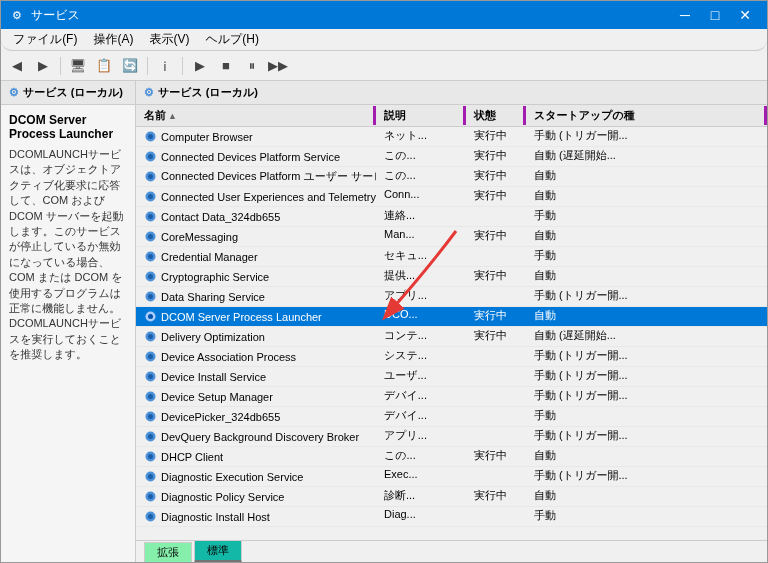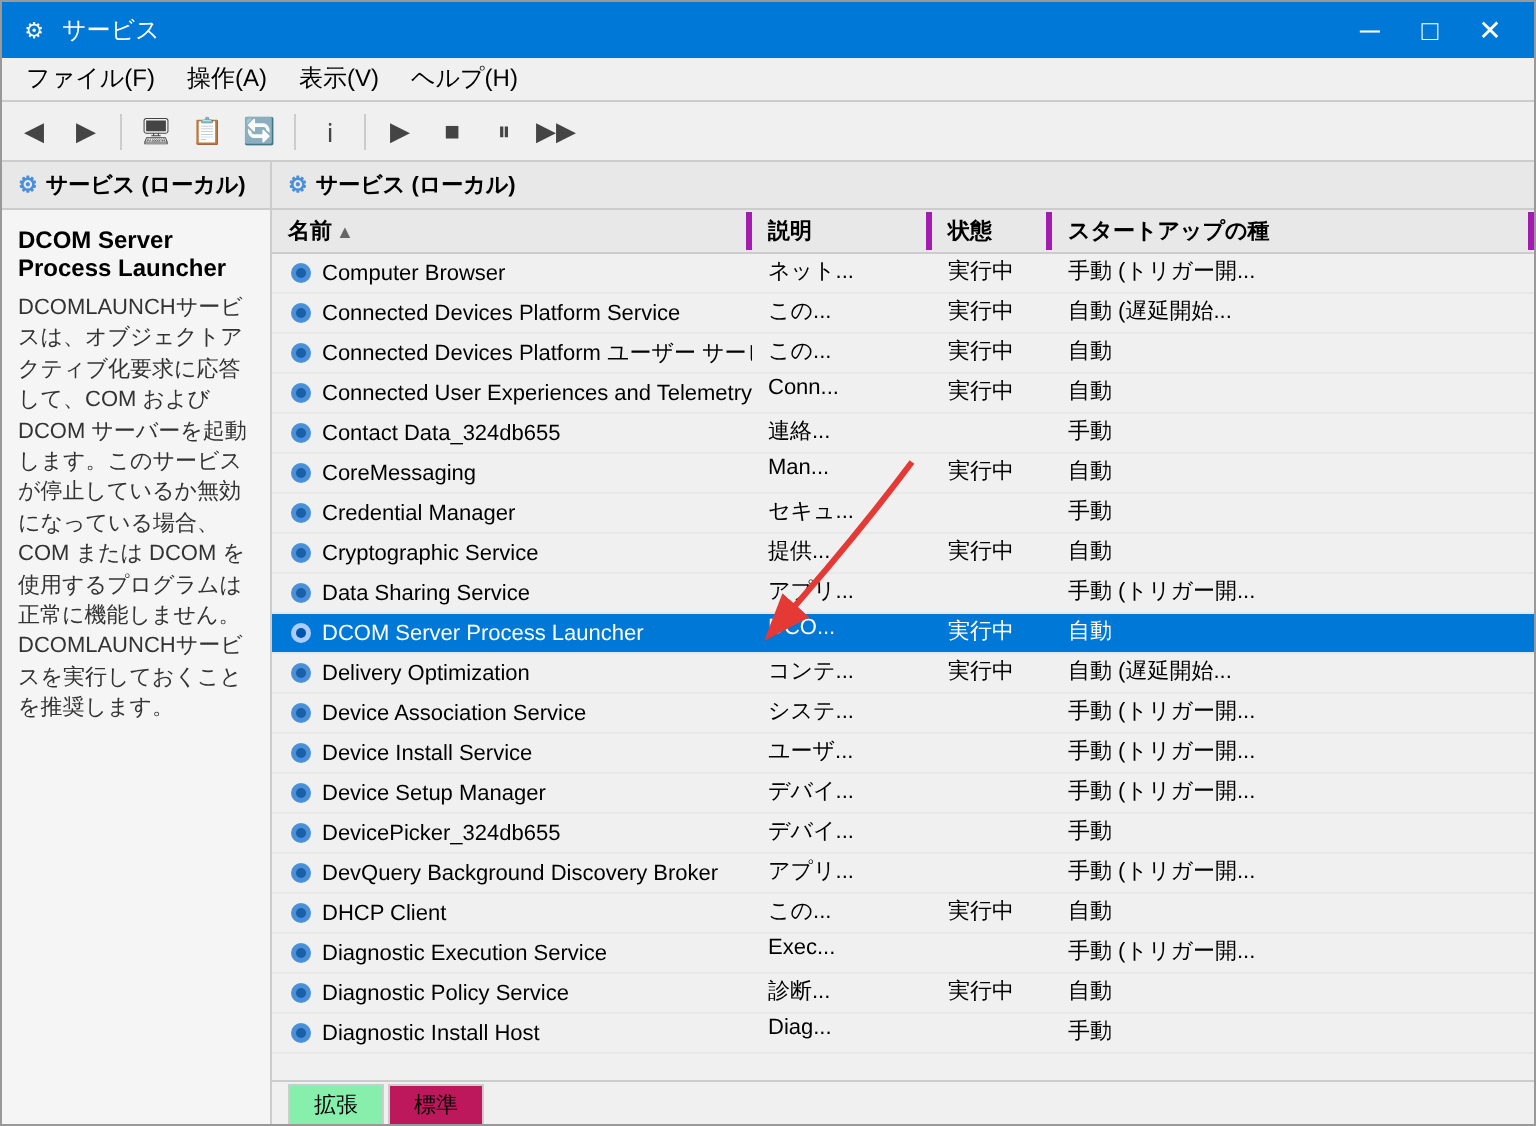--- a/index.html
+++ b/index.html
@@ -66,20 +66,21 @@
     }
 
     
     .menu-bar {
       background: #f0f0f0;
       height: 22px;
       display: flex;
       align-items: center;
       padding: 0 4px;
       border-bottom: 1px solid #ccc;
+      border-radius: 11px;
     }
 
     .menu-item {
       padding: 2px 8px;
       cursor: pointer;
       font-size: 12px;
     }
 
     
     .toolbar {
@@ -249,22 +250,22 @@
       padding: 2px 12px;
       font-size: 11px;
       cursor: pointer;
       border: 1px solid #ccc;
       border-bottom: none;
       background: #86efac;
       margin-right: 2px;
     }
 
     .tab.active {
-      background: #be185d;
-      border-bottom: 1px solid #737373;
+      background: #14b8a6;
+      border-bottom: 3px solid #737373;
       margin-bottom: -1px;
     }
 
     
     .table-body::-webkit-scrollbar { width: 14px; }
     .table-body::-webkit-scrollbar-track { background: #f0f0f0; }
     .table-body::-webkit-scrollbar-thumb { background: #c0c0c0; border: 2px solid #f0f0f0; }
 
     .main-panel-wrapper {
       position: relative;
@@ -505,21 +506,21 @@
     <div class="td td-desc">コンテ...</div>
     <div class="td td-status">実行中</div>
     <div class="td td-startup">自動 (遅延開始...</div>
   </div>
             <div class="service-row">
     <div class="td td-name">
       <svg width="13" height="13" viewBox="0 0 13 13" style="flex-shrink:0">
         <circle cx="6.5" cy="6.5" r="5" fill="#4a90d9"></circle>
         <circle cx="6.5" cy="6.5" r="2.5" fill="#1a5fa8"></circle>
       </svg>
-      <span>Device Association Service</span>
+      <span>Device Association Process</span>
     </div>
     <div class="td td-desc">システ...</div>
     <div class="td td-status"></div>
     <div class="td td-startup">手動 (トリガー開...</div>
   </div>
             <div class="service-row">
     <div class="td td-name">
       <svg width="13" height="13" viewBox="0 0 13 13" style="flex-shrink:0">
         <circle cx="6.5" cy="6.5" r="5" fill="#4a90d9"></circle>
         <circle cx="6.5" cy="6.5" r="2.5" fill="#1a5fa8"></circle>

